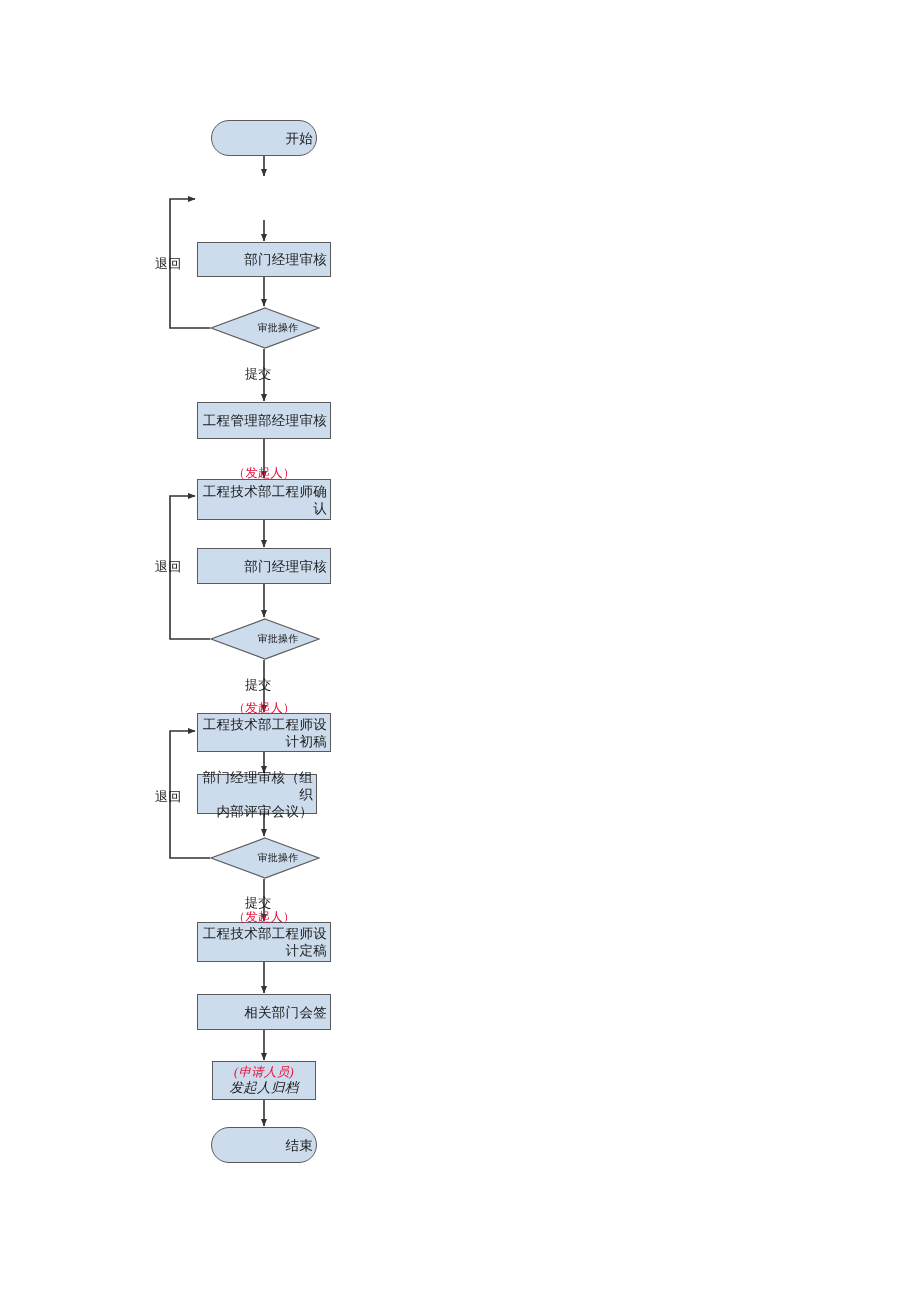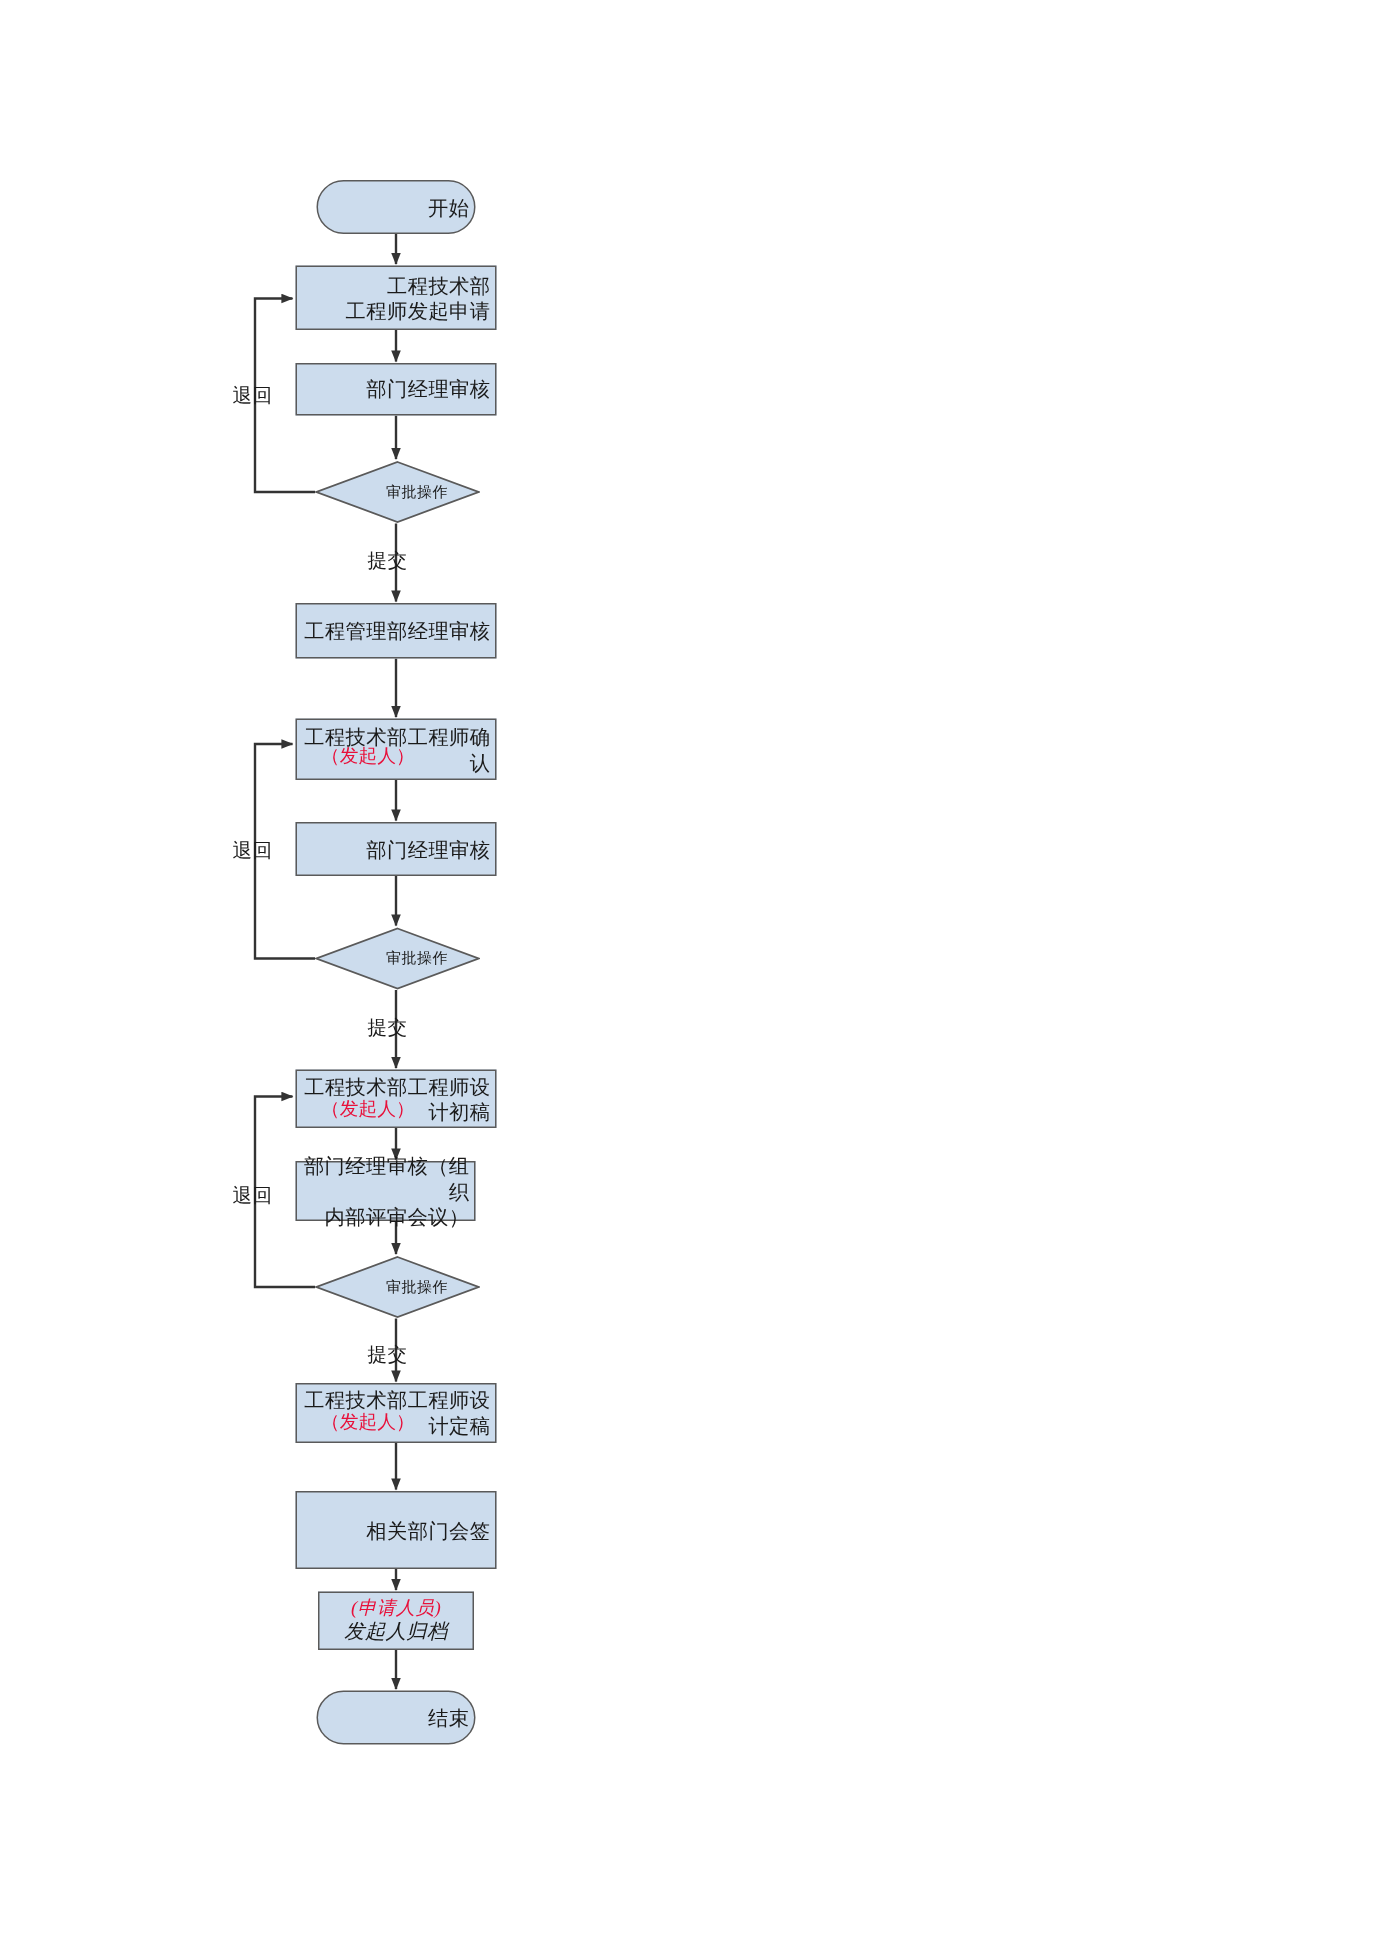--- a/index.html
+++ b/index.html
@@ -76,25 +76,24 @@
     justify-content: center;
     font-size: 10px;
     color: #1a1a1a;
     letter-spacing: 0.3px;
   }
   .role-tag {
     position: absolute;
     color: #e8103a;
     font-size: 12.5px;
     line-height: 14px;
-    text-align: left;
+    text-align: center;
     white-space: nowrap;
     z-index: 5;
     letter-spacing: 0;
-    margin-top: 31px;
   }
   .edge-label {
     position: absolute;
     font-size: 13px;
     color: #1a1a1a;
     white-space: nowrap;
     z-index: 4;
     letter-spacing: 0.3px;
   }
 </style>
@@ -144,26 +143,20 @@
       <path d="M210,639 L170,639 L170,496 L195,496"></path>
 
       <path d="M210,858 L170,858 L170,731 L195,731"></path>
     </g>
   </svg>
 
   <div class="node terminator" style="left:211px; top:120px; width:106px; height:36px;">
     <span class="node-inner">开始</span>
   </div>
 
-  <div class="node process" style="left:197px; top:177px; width:134px; height:43px;">
-    <div class="node-inner">
-      <div>工程技术部</div>
-      <div>工程师发起申请</div>
-    </div>
-  </div>
 
   <div class="node process" style="left:197px; top:242px; width:134px; height:35px;">
     <span class="node-inner">部门经理审核</span>
   </div>
 
   <div class="diamond-wrap" style="left:210px; top:307px; width:110px; height:42px;">
     <svg width="110" height="42" viewBox="0 0 110 42" xmlns="http://www.w3.org/2000/svg">
       <polygon points="55,1 109,21 55,41 1,21" fill="#ccdced" stroke="#5a5a5a" stroke-width="1.2"></polygon>
     </svg>
     <span class="diamond-label">审批操作</span>
@@ -227,21 +220,21 @@
   <div class="edge-label" style="left:155px; top:788px;"><span>退回</span></div>
 
   <div class="role-tag" style="left:214px; top:910px; width:100px;">（发起人）</div>
   <div class="node process overflow" style="left:197px; top:922px; width:134px; height:40px;">
     <div class="node-inner">
       <div>工程技术部工程师设</div>
       <div>计定稿</div>
     </div>
   </div>
 
-  <div class="node process" style="left:197px; top:994px; width:134px; height:52px;padding-left:13px;">
+  <div class="node process" style="left:197px; top:994px; width:134px; height:36px;padding-left:13px;">
     <span class="node-inner">相关部门会签</span>
   </div>
 
   <div class="node process" style="left:212px; top:1061px; width:104px; height:39px; flex-direction:column;">
     <div class="node-inner" style="display:flex; flex-direction:column; align-items:center; justify-content:center;font-style:italic;">
       <div style="color:#e8103a; font-size:12.5px; line-height:15px;">(申请人员)</div>
       <div style="font-size:13.5px; line-height:16px;">发起人归档</div>
     </div>
   </div>
 

